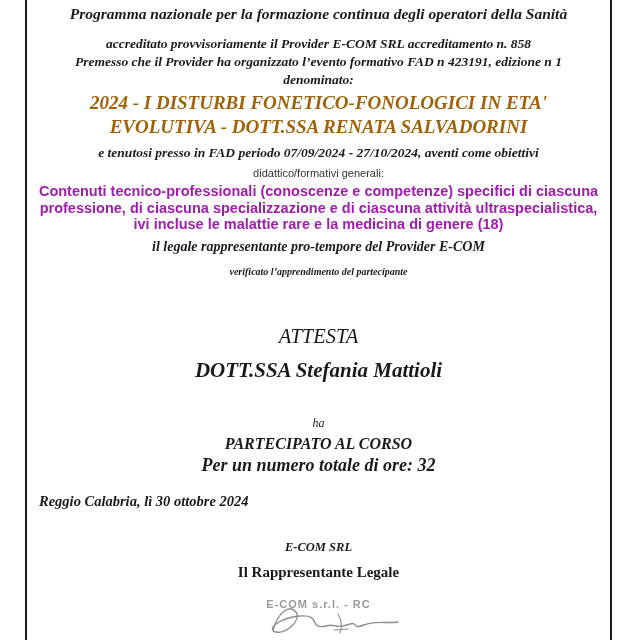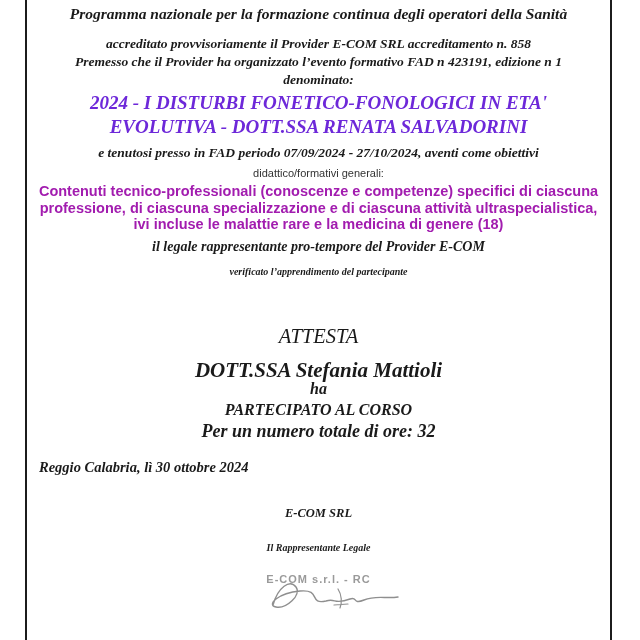--- a/index.html
+++ b/index.html
@@ -11,50 +11,50 @@
     border-left:2px solid #1c1c1c;
     border-right:2px solid #1c1c1c;
     background:#ffffff;
   }
   .content { position:relative; width:100%; height:100%; padding:4px 6px 0 6px; text-align:center; }
 
   .hline1 { font-size:15.5px; line-height:20px; font-weight:bold; font-style:italic; margin-bottom:11px; }
   .hline  { font-size:13.5px; line-height:18px; font-weight:bold; font-style:italic; }
 
   .course-title {
-    color:#6d28d9; font-weight:bold; font-style:italic;
+    color:#a16207; font-weight:bold; font-style:italic;
     font-size:19px; line-height:24px; max-width:512px; margin:2px auto 0 auto;
   }
   .period { font-size:13.5px; line-height:18px; font-weight:bold; font-style:italic; margin-top:5px; }
 
   .obj-label {
     font-family:"Liberation Sans", sans-serif; font-weight:400;
     color:#333333; font-size:11px; line-height:16px; margin-top:3px;
   }
   .obj-text {
     font-family:"Liberation Sans", sans-serif; font-weight:bold;
     color:#a21caf; font-size:14.5px; line-height:16.5px; margin-top:2px;
   }
   .legal  { font-size:14px; line-height:18px; font-weight:bold; font-style:italic; margin-top:5px; }
   .verif  { font-size:10px; line-height:18px; font-weight:bold; font-style:italic; margin-top:7px; }
 
   .attesta { font-size:20.5px; line-height:22px; font-weight:normal; font-style:italic; margin-top:44px; }
   .participant { font-size:21px; line-height:24px; font-weight:bold; font-style:italic; margin-top:11px; }
 
-  .ha { font-size:16px; line-height:14px; font-weight:bold; font-style:italic; }
+  .ha { font-size:12px; line-height:14px; font-weight:normal; font-style:italic; margin-top:34px; }
   .partecipato { font-size:16px; line-height:18px; font-weight:bold; font-style:italic; margin-top:5px; }
   .hours { font-size:18px; line-height:20px; font-weight:bold; font-style:italic; margin-top:2px; }
 
   .placedate {
     text-align:left; padding-left:6px;
     font-size:14.5px; line-height:18px; font-weight:bold; font-style:italic; margin-top:17px;
   }
 
   .company { font-size:12.5px; line-height:15px; font-weight:bold; font-style:italic; margin-top:30px; }
-  .role    { font-size:10px;   line-height:15px; font-weight:bold; font-style:italic; margin-top:19px; }
+  .role    { font-size:15px;   line-height:15px; font-weight:bold; margin-top:10px; }
 
   .stamp {
     position:relative; display:inline-block; margin-top:18px;
     color:#9a9a9a; font-family:"Liberation Sans", sans-serif;
   }
   .stamp-l1 { font-size:11px; line-height:12px; letter-spacing:1px; font-weight:bold; }
   .scribble { position:absolute; left:-28px; top:2px; pointer-events:none; }
 </style>
 </head>
 <body>

